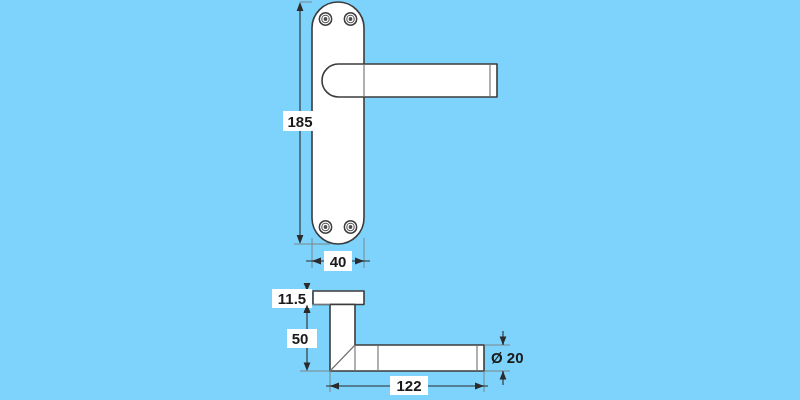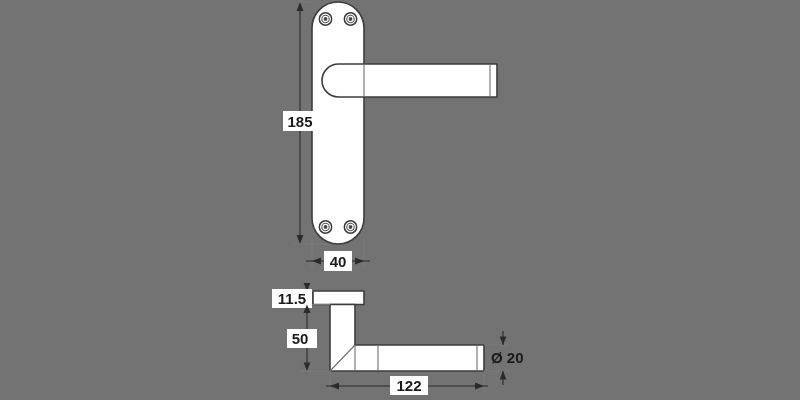--- a/index.html
+++ b/index.html
@@ -8,21 +8,21 @@
     padding: 0;
     background: #ffffff;
   }
   body {
     font-family: "Liberation Sans", sans-serif;
   }
   #drawing-canvas {
     position: relative;
     width: 800px;
     height: 400px;
-    background: #737373;
+    background: #7dd3fc;
     overflow: hidden;
   }
   #drawing-svg {
     display: block;
     width: 800px;
     height: 400px;
   }
   .dim-text {
     font-family: "Liberation Sans", sans-serif;
     font-size: 15px;

